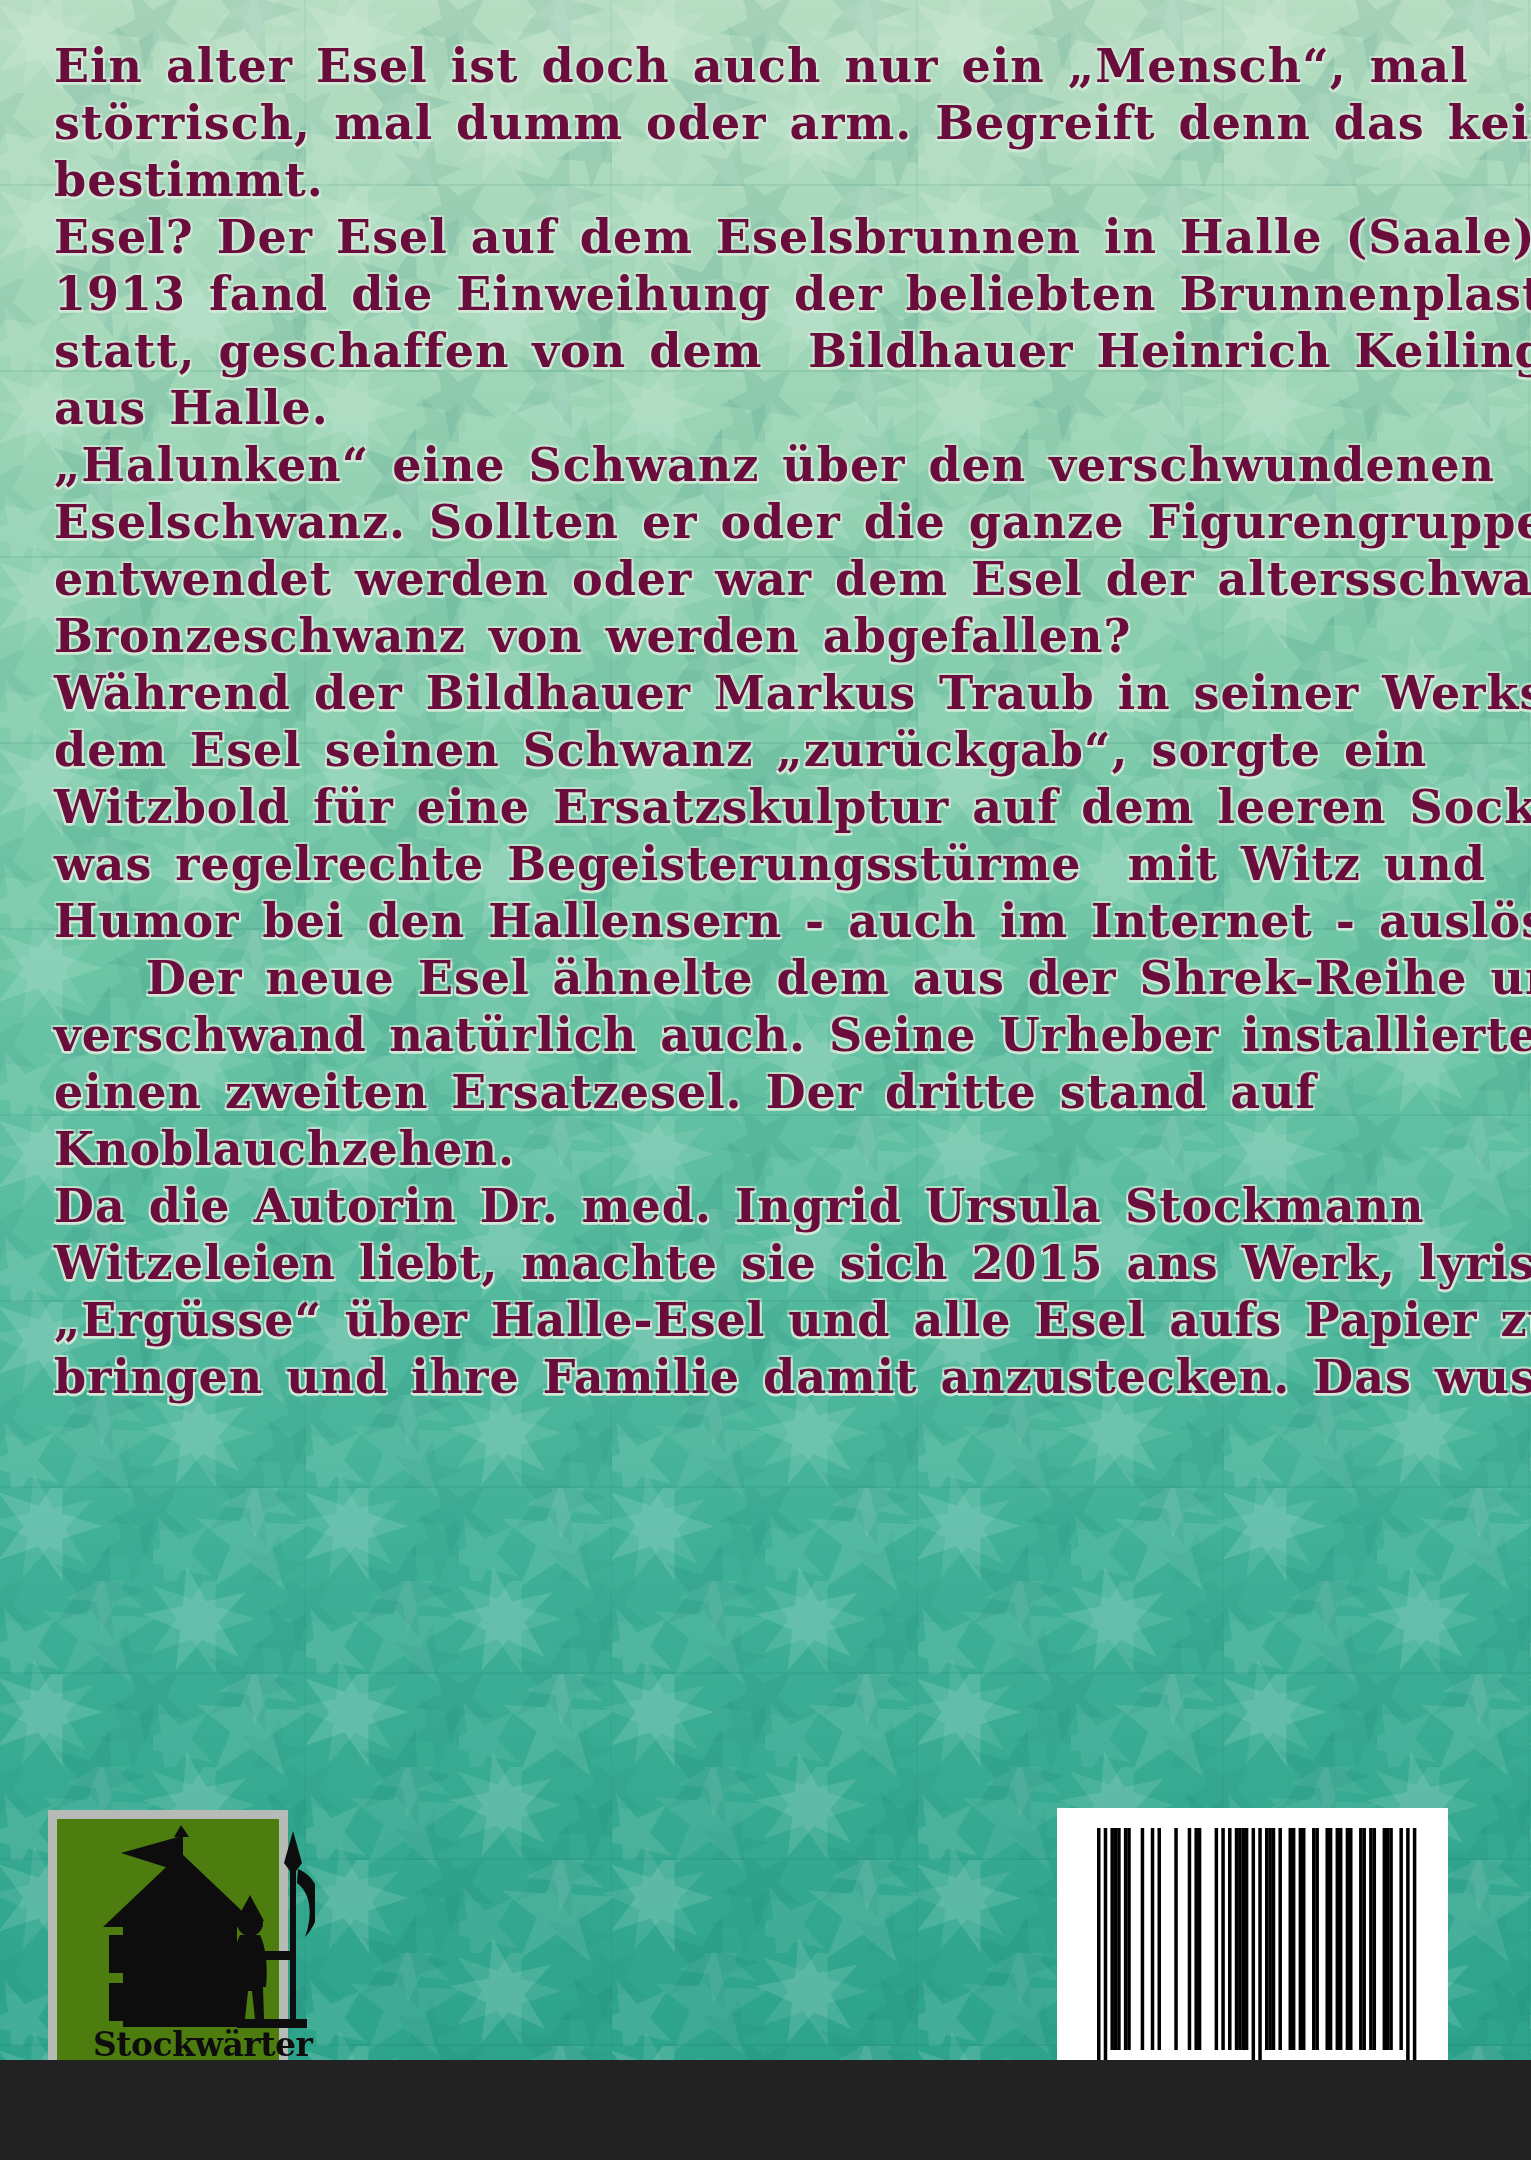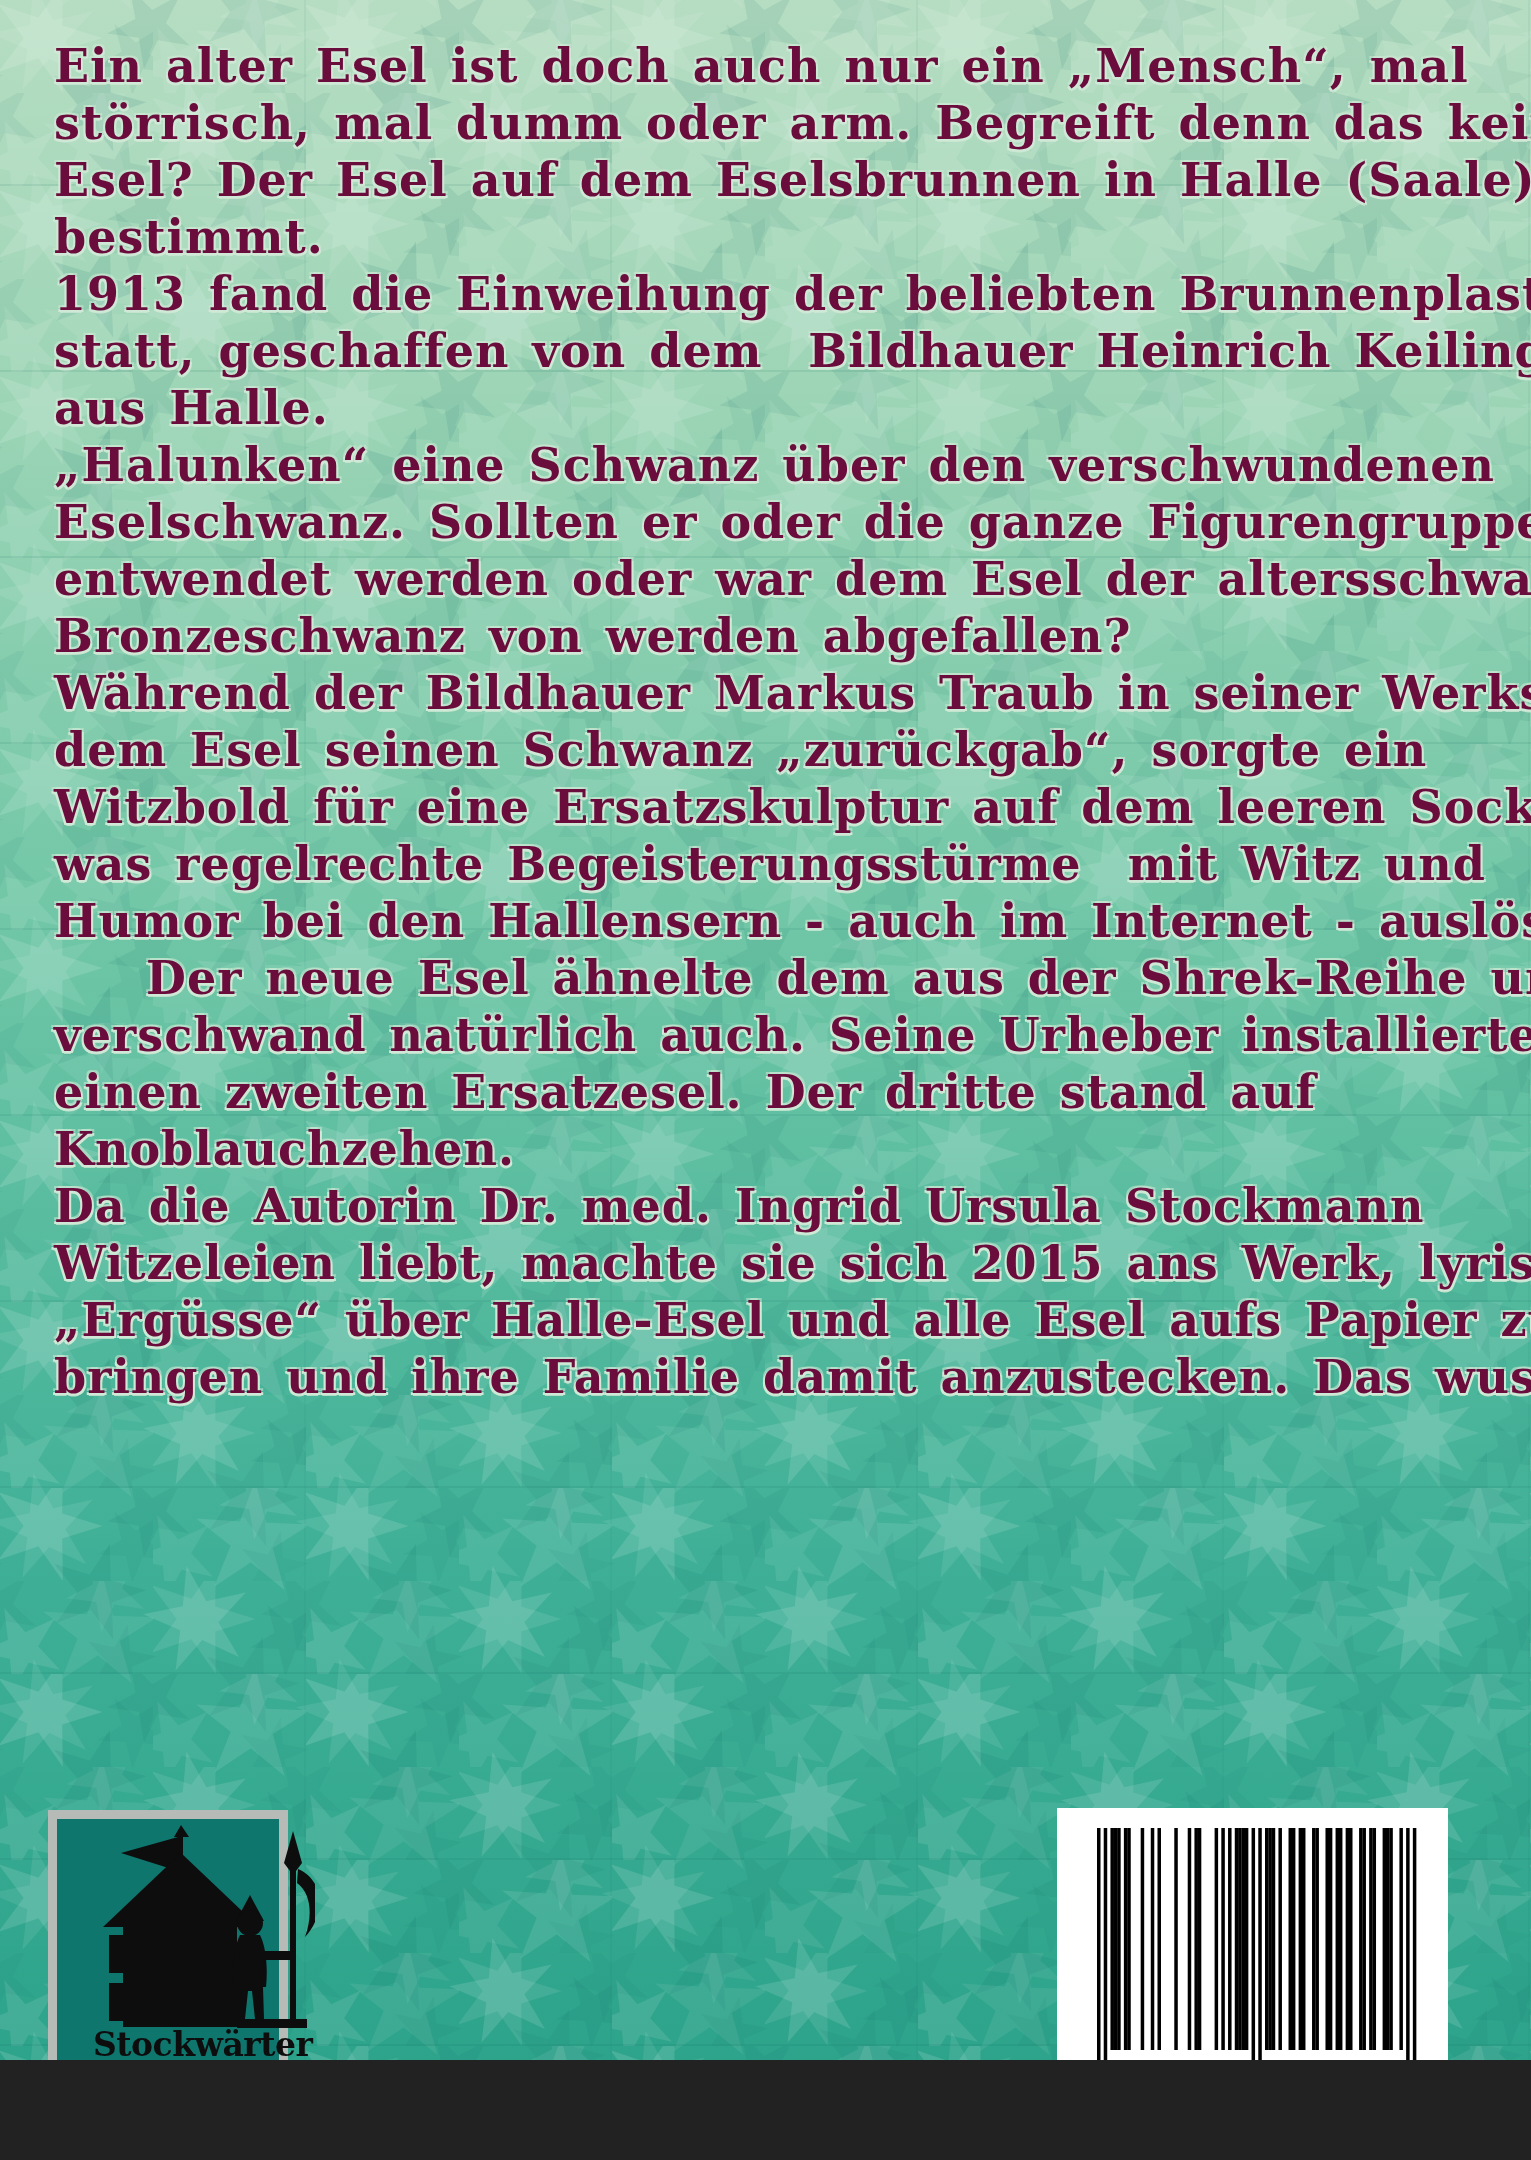--- a/index.html
+++ b/index.html
@@ -20,21 +20,21 @@
     color:var(--ink,#6b0d3c);
     text-shadow:
       2px 2px 0 var(--halo,#cfe9d6),
       -2px 2px 0 var(--halo,#cfe9d6),
       2px -2px 0 rgba(207,233,214,.55),
       -2px -2px 0 rgba(207,233,214,.55),
       0 3px 0 rgba(207,233,214,.8);
   }
   .logo{
     position:absolute;left:48px;top:1810px;width:240px;height:302px;
-    box-sizing:border-box;background:#0f766e;
+    box-sizing:border-box;background:#4d7c0f;
     border:9px solid var(--logo-border,#b7bbb7);
     padding-left:36px;
   }
   .emblem{display:block;margin:2px auto 0;}
   .logo-text{
     text-align:center;color:var(--logo-ink,#0d0d0d);
     font-weight:bold;font-size:33px;line-height:32px;letter-spacing:-0.5px;
     margin-top:-4px;
   }
   .barcode{
@@ -76,22 +76,22 @@
     </defs>
     <rect width="1531" height="2160" fill="url(#bgGrad)"></rect>
     <rect width="1531" height="2160" fill="url(#ivy)"></rect>
     <rect x="-306" y="-186" width="1990" height="2530" fill="url(#ivy)" transform="translate(153,93)" opacity="0.7"></rect>
     <rect width="1531" height="2160" fill="url(#seams)"></rect>
   </svg>
 
   <main class="text-block">
     <div class="line">Ein alter Esel ist doch auch nur ein „Mensch“, mal</div>
     <div class="line">störrisch, mal dumm oder arm. Begreift denn das kein</div>
+    <div class="line">bestimmt.</div>
     <div class="line">Esel? Der Esel auf dem Eselsbrunnen in Halle (Saale)</div>
-    <div class="line">bestimmt.</div>
     <div class="line">1913 fand die Einweihung der beliebten Brunnenplastik</div>
     <div class="line">statt, geschaffen von dem  Bildhauer Heinrich Keiling</div>
     <div class="line">aus Halle.</div>
     <div class="line">„Halunken“ eine Schwanz über den verschwundenen</div>
     <div class="line">Eselschwanz. Sollten er oder die ganze Figurengruppe</div>
     <div class="line">entwendet werden oder war dem Esel der altersschwache</div>
     <div class="line">Bronzeschwanz von werden abgefallen?</div>
     <div class="line">Während der Bildhauer Markus Traub in seiner Werkstatt</div>
     <div class="line">dem Esel seinen Schwanz „zurückgab“, sorgte ein</div>
     <div class="line">Witzbold für eine Ersatzskulptur auf dem leeren Sockel,</div>

